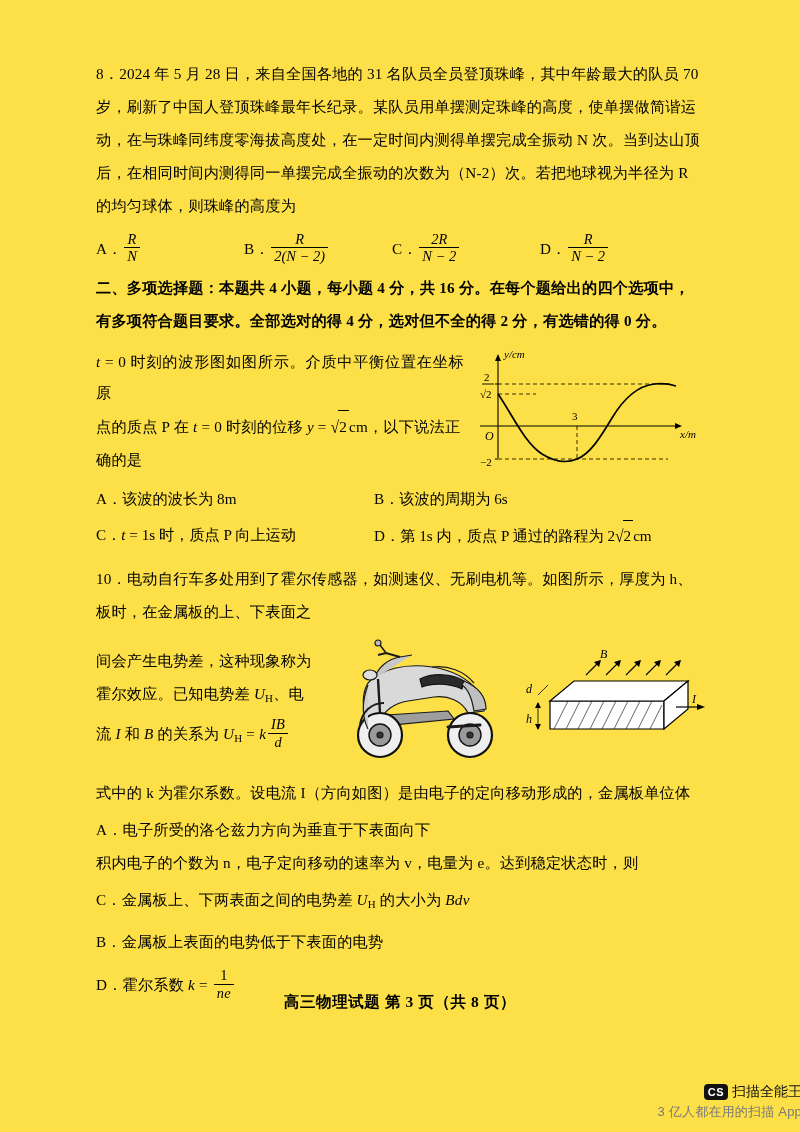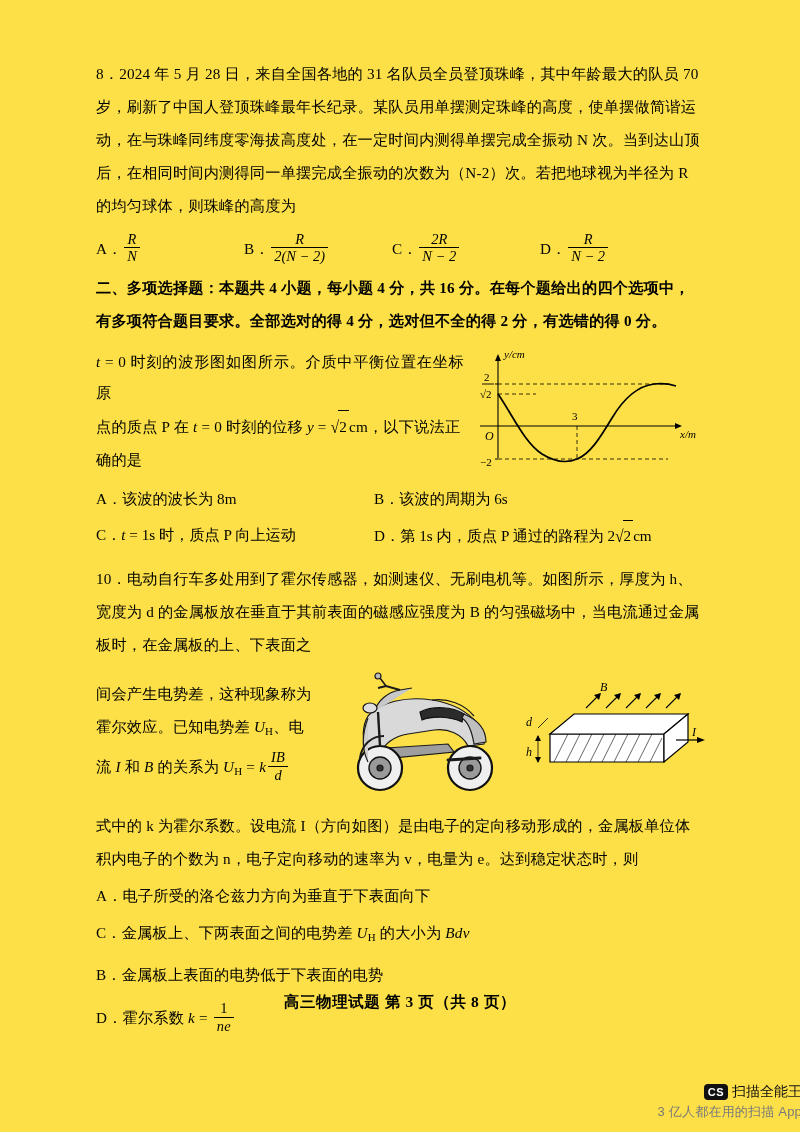--- a/index.html
+++ b/index.html
@@ -251,21 +251,20 @@
       <div class="opt">A．该波的波长为 8m</div>
       <div class="opt">B．该波的周期为 6s</div>
     </div>
     <div class="opt-row opt-2">
       <div class="opt"><span>C．</span><span class="it">t</span><span> = 1s 时，质点 P 向上运动</span></div>
       <div class="opt"><span>D．第 1s 内，质点 P 通过的路程为 2</span><span class="radic">√</span><span class="sqrt">2</span><span>cm</span></div>
     </div>
 
     <div style="margin-top:12px;">
       <p class="para">10．电动自行车多处用到了霍尔传感器，如测速仪、无刷电机等。如图所示，厚度为 h、</p>
-      <p class="para">宽度为 d 的金属板放在垂直于其前表面的磁感应强度为 B 的匀强磁场中，当电流通过金属</p>
       <p class="para">板时，在金属板的上、下表面之</p>
 
       <div class="q10-figs clearfix">
         <div class="q10-left-text">
           <p class="para">间会产生电势差，这种现象称为</p>
           <p class="para"><span>霍尔效应。已知电势差 </span><span class="it">U</span><span class="sub">H</span><span>、电</span></p>
           <p class="para"><span>流 </span><span class="it">I</span><span> 和 </span><span class="it">B</span><span> 的关系为 </span><span class="it">U</span><span class="sub">H</span><span> = </span><span class="it">k</span><span class="frac"><span class="top it">IB</span><span class="bot it">d</span></span></p>
         </div>
 
         <div class="scooter">
@@ -351,23 +350,23 @@
             </g>
             <text x="76" y="13" font-family="Liberation Serif, serif" font-size="12" font-style="italic">B</text>
             <text x="2" y="48" font-family="Liberation Serif, serif" font-size="12" font-style="italic">d</text>
             <text x="2" y="78" font-family="Liberation Serif, serif" font-size="12" font-style="italic">h</text>
             <text x="168" y="58" font-family="Liberation Serif, serif" font-size="12" font-style="italic">I</text>
           </svg>
         </div>
       </div>
 
       <p class="para">式中的 k 为霍尔系数。设电流 I（方向如图）是由电子的定向移动形成的，金属板单位体</p>
+      <p class="para" style="margin-top:6px;">A．电子所受的洛仑兹力方向为垂直于下表面向下</p>
+
       <p class="para">积内电子的个数为 n，电子定向移动的速率为 v，电量为 e。达到稳定状态时，则</p>
-
-      <p class="para" style="margin-top:6px;">A．电子所受的洛仑兹力方向为垂直于下表面向下</p>
       <p class="para" style="margin-top:6px;"><span>C．金属板上、下两表面之间的电势差 </span><span class="it">U</span><span class="sub">H</span><span> 的大小为 </span><span class="it">Bdv</span></p>
       <p class="para" style="margin-top:6px;">B．金属板上表面的电势低于下表面的电势</p>
       <p class="para" style="margin-top:10px;"><span>D．霍尔系数 </span><span class="it">k</span><span> = </span><span class="frac"><span class="top">1</span><span class="bot it">ne</span></span></p>
     </div>
 
   </div>
 
   <div class="footer">高三物理试题  第 3 页（共 8 页）</div>
 
   <div class="watermark">

